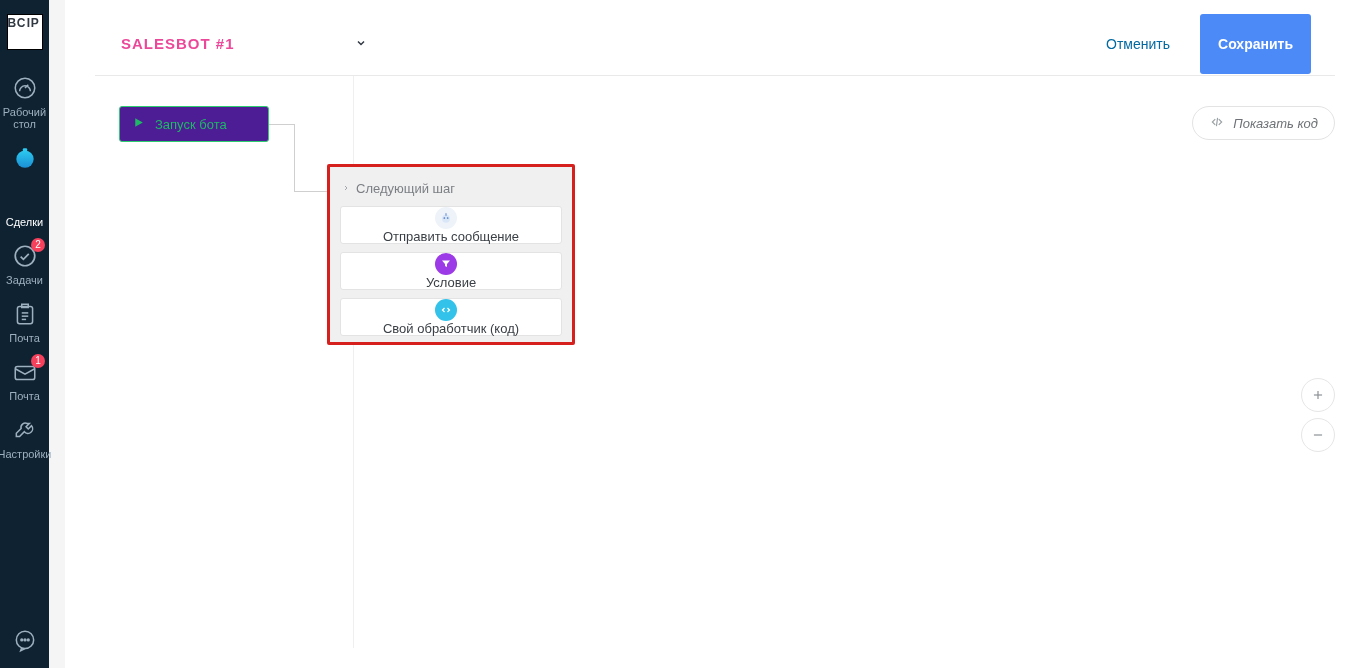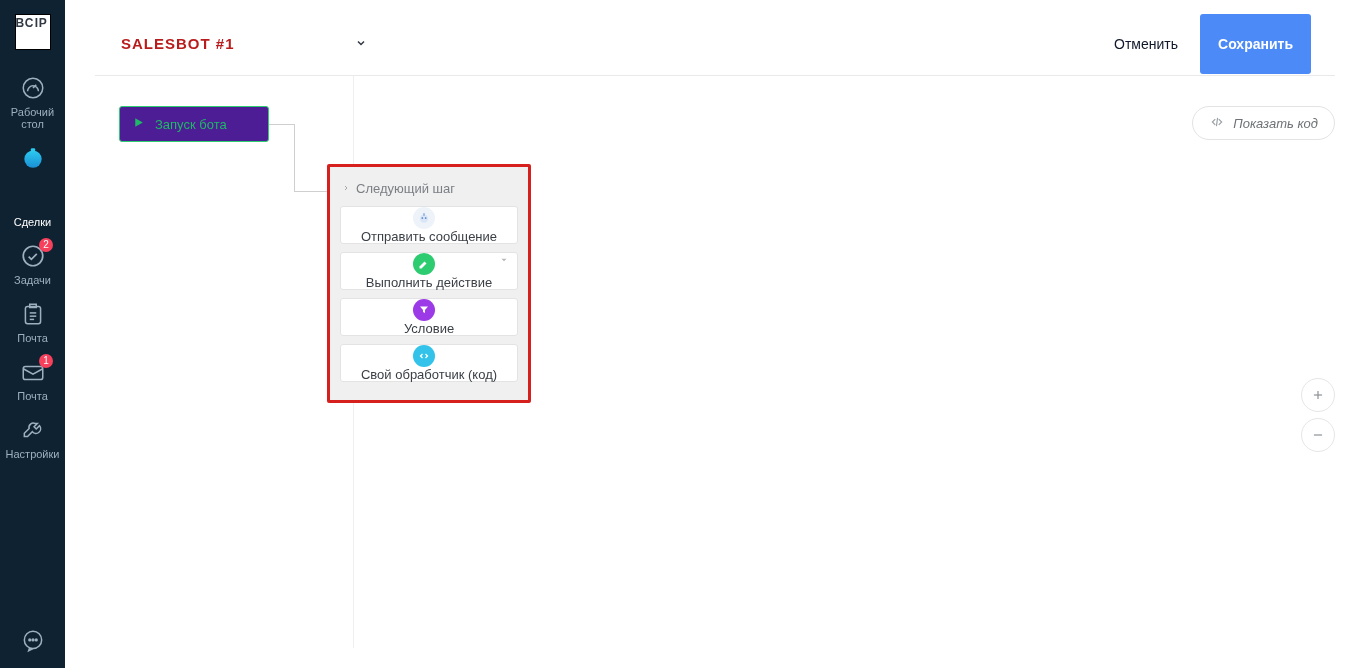--- a/index.html
+++ b/index.html
@@ -11,21 +11,21 @@
   overflow: hidden;
   position: relative;
   color: #313942;
 }
 
 
 .sidebar {
   position: absolute;
   left: 0;
   top: 0;
-  width: 65px;
+  width: 49px;
   height: 100%;
   background: #0f2231;
   display: flex;
   flex-direction: column;
   align-items: center;
 }
 .logo {
   width: 36px;
   height: 36px;
   background: #fff;
@@ -116,45 +116,45 @@
   height: 64px;
   border-bottom: 1px solid #e9e9e9;
   display: flex;
   align-items: center;
   padding: 0 24px 0 26px;
 }
 .bot-title {
   font-size: 15px;
   font-weight: 700;
   letter-spacing: 1px;
-  color: #b91c1c;
+  color: #ec4899;
   text-transform: uppercase;
 }
 .bot-title-chevron {
   margin-left: 120px;
 }
 .topbar-spacer { flex: 1; }
 .btn-cancel {
   background: transparent;
   border: none;
-  color: #0f172a;
+  color: #0369a1;
   font-size: 14px;
   cursor: pointer;
   padding: 8px 14px;
 }
 .btn-save {
   background: #4c8bf7;
   color: #fff;
   border: none;
   border-radius: 3px;
   padding: 22px 18px;
   font-size: 14px;
   font-weight: 600;
   cursor: pointer;
-  margin-left: 8px;
+  margin-left: 16px;
 }
 .canvas {
   position: absolute;
   top: 64px;
   left: 0;
   right: 0;
   bottom: 0;
   background: #fff;
 }
 .panel-sep {
@@ -210,25 +210,25 @@
   width: 35px;
   height: 1px;
   background: #cfcfcf;
 }
 
 
 .step-panel {
   position: absolute;
   left: 232px;
   top: 88px;
-  width: 204px;
+  width: 248px;
   background: #f0f0f0;
   border: 3px solid #d6201e;
   border-radius: 2px;
-  padding: 10px 10px 18px;
+  padding: 10px 10px 6px;
 }
 .step-header {
   display: flex;
   align-items: center;
   color: #7b7f84;
   font-size: 13px;
   margin: 4px 2px 10px;
 }
 .step-header .chev { margin-right: 6px; }
 .step-option {
@@ -451,33 +451,20 @@
                 <circle cx="12" cy="13" r="6" fill="#d9e6f7"></circle>
                 <circle cx="9.5" cy="12" r="1.3" fill="#4a78c8"></circle>
                 <circle cx="14.5" cy="12" r="1.3" fill="#4a78c8"></circle>
                 <circle cx="12" cy="6" r="1" fill="#4a78c8"></circle>
                 <line x1="12" y1="7" x2="12" y2="9" stroke="#4a78c8"></line>
               </svg>
           </span>
           <span>Отправить сообщение</span>
         </div>
 
-        <div class="step-option">
-          <span class="opt-icon action">
-            <svg width="12" height="12" viewBox="0 0 24 24" fill="#fff">
-                <path d="M3 17l10-10 4 4-10 10H3v-4z"></path>
-              </svg>
-          </span>
-          <span>Выполнить действие</span>
-          <span class="drop-arrow">
-            <svg width="10" height="10" viewBox="0 0 24 24" fill="currentColor">
-                <path d="M6 9l6 6 6-6z"></path>
-              </svg>
-          </span>
-        </div>
 
         <div class="step-option">
           <span class="opt-icon cond">
             <svg width="12" height="12" viewBox="0 0 24 24" fill="#fff">
                 <path d="M4 5h16l-6 7v6l-4-2v-4L4 5z"></path>
               </svg>
           </span>
           <span>Условие</span>
         </div>
 

